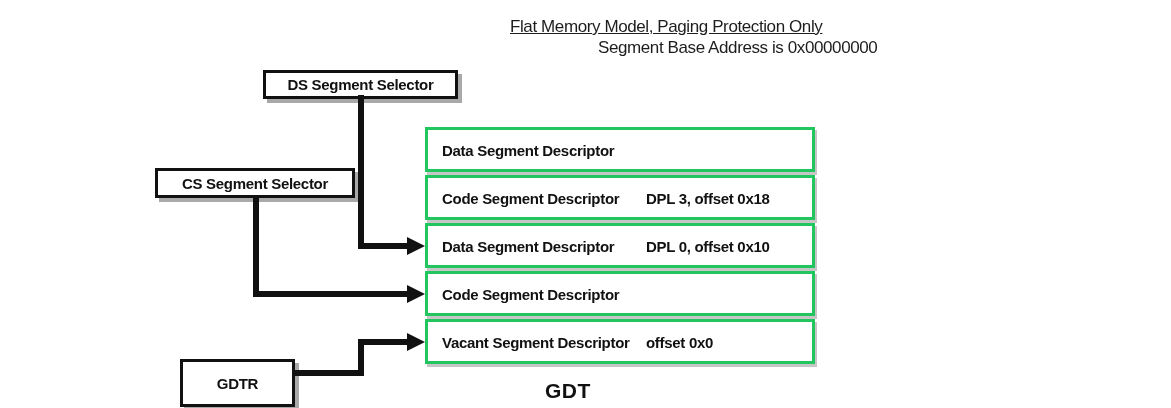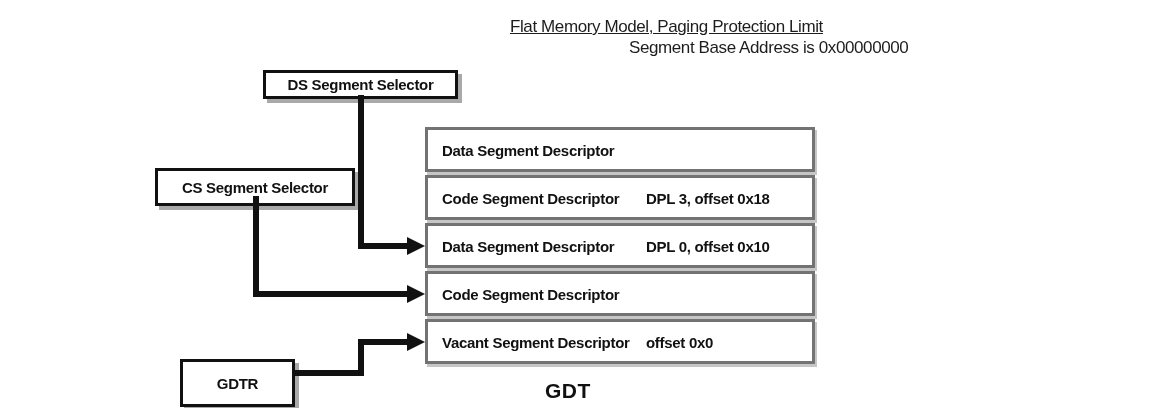--- a/index.html
+++ b/index.html
@@ -11,39 +11,39 @@
   }
   .canvas { position:relative; width:1171px; height:408px; background:#ffffff; overflow:hidden; }
 
   
   .note {
     position:absolute; left:510px; top:17px;
     font-size:17px; line-height:20.5px; letter-spacing:-0.4px; color:#1d1d1d;
     white-space:nowrap;
   }
   .note-title { text-decoration:underline; }
-  .note-indent { margin-left:119px;text-align:right; }
+  .note-indent { margin-left:88px;text-align:right; }
 
   
   .selbox {
     position:absolute;
     border:3px solid #111111; background:#ffffff;
     box-shadow:4px 4px 0 #a9a9a9;
     display:flex; align-items:center; justify-content:center;
     font-weight:bold; font-size:15px; letter-spacing:-0.3px;
     white-space:nowrap;
   }
   .selbox-ds   { left:263px; top:70px;  width:195px; height:29px; }
-  .selbox-cs   { left:155px; top:168px; width:200px; height:38px; }
+  .selbox-cs   { left:155px; top:168px; width:200px; height:30px; }
   .selbox-gdtr { left:180px; top:359px; width:115px; height:48px; }
 
   
   .gdt-row {
     position:absolute; left:425px; width:390px; height:45px;
-    border:3px solid #737373; background:#ffffff;
+    border:3px solid #22c55e; background:#ffffff;
     box-shadow:2px 3px 0 #c6c6c6;
     font-weight:bold; font-size:15px; letter-spacing:-0.3px;
     white-space:nowrap;
   }
   .gdt-row .lbl { position:absolute; left:14px;  top:50%; transform:translateY(-50%); }
   .gdt-row .val { position:absolute; left:218px; top:50%; transform:translateY(-50%); }
   .gdt-row-0 { top:127px; }
   .gdt-row-1 { top:175px; }
   .gdt-row-2 { top:223px; }
   .gdt-row-3 { top:271px; }
@@ -73,21 +73,21 @@
   .ah-ds   { left:407px; top:237px; }
   .ah-cs   { left:407px; top:285px; }
   .ah-gdtr { left:407px; top:333px; }
 </style>
 </head>
 <body>
 
 <div class="canvas">
 
   <div class="note">
-    <div class="note-title">Flat Memory Model, Paging Protection Limit</div>
+    <div class="note-title">Flat Memory Model, Paging Protection Only</div>
     <div class="note-line note-indent">Segment Base Address is 0x00000000</div>
   </div>
 
   <div class="selbox selbox-ds">
     <span>DS Segment Selector</span>
   </div>
   <div class="selbox selbox-cs">
     <span>CS Segment Selector</span>
   </div>
   <div class="selbox selbox-gdtr">

